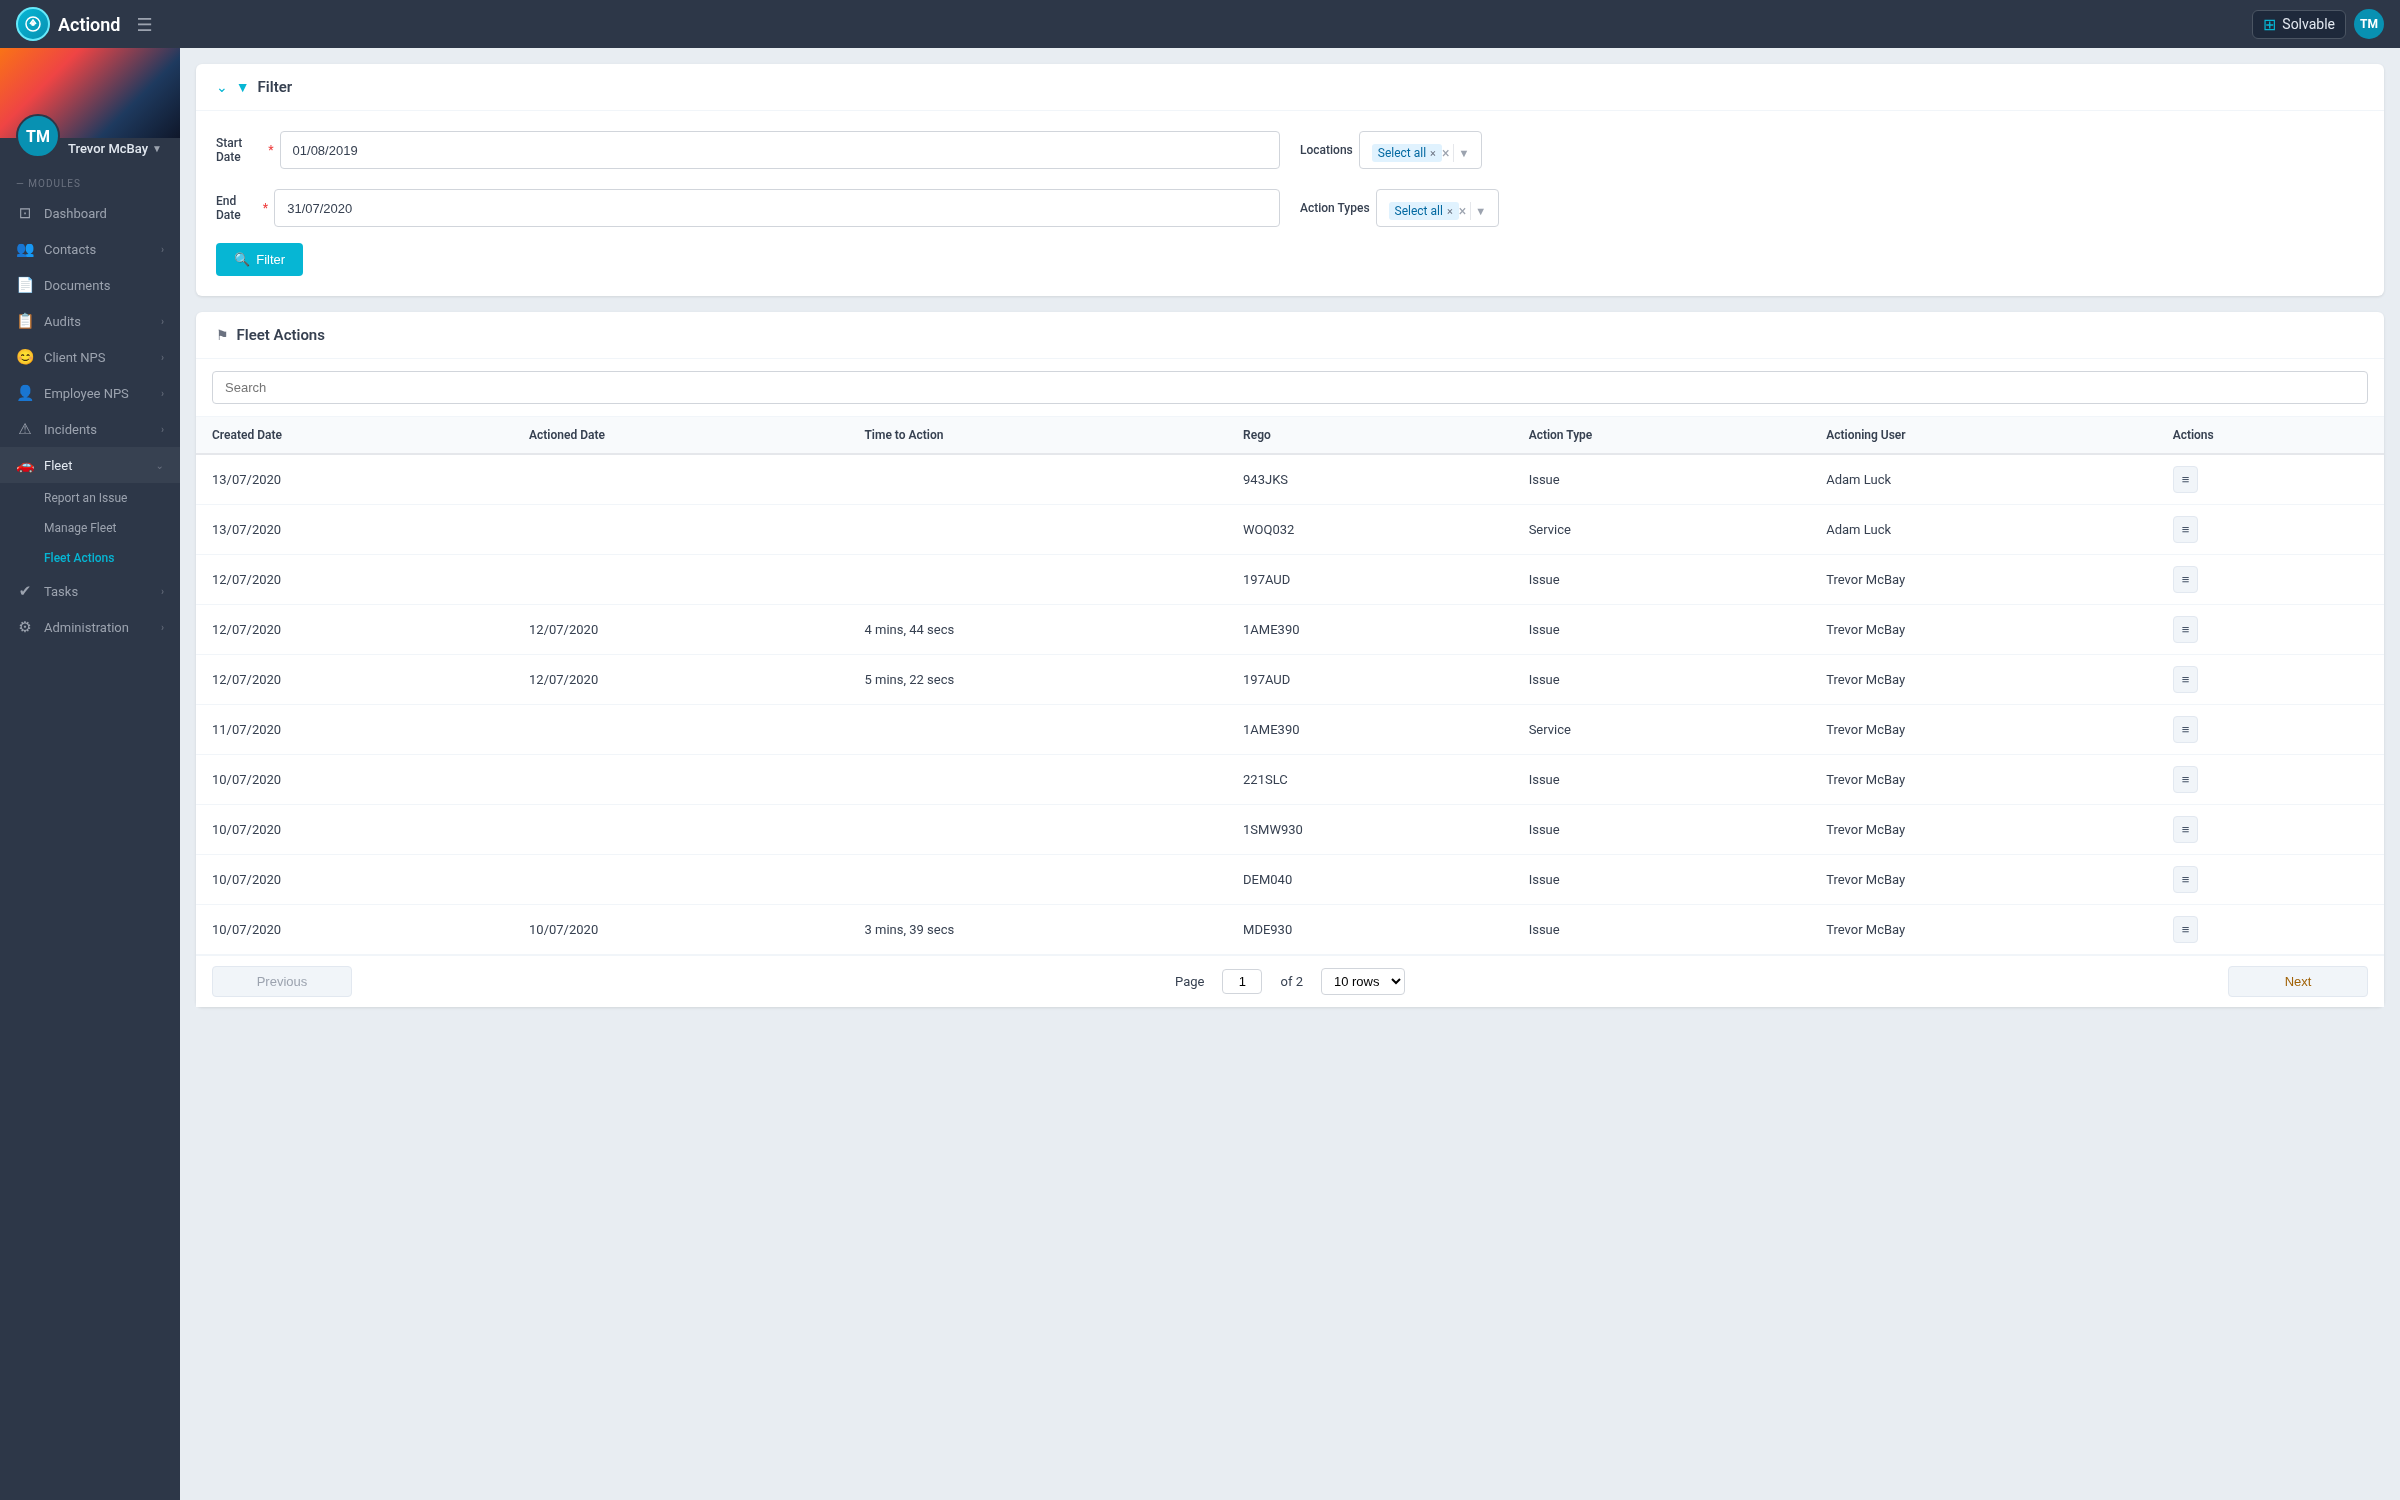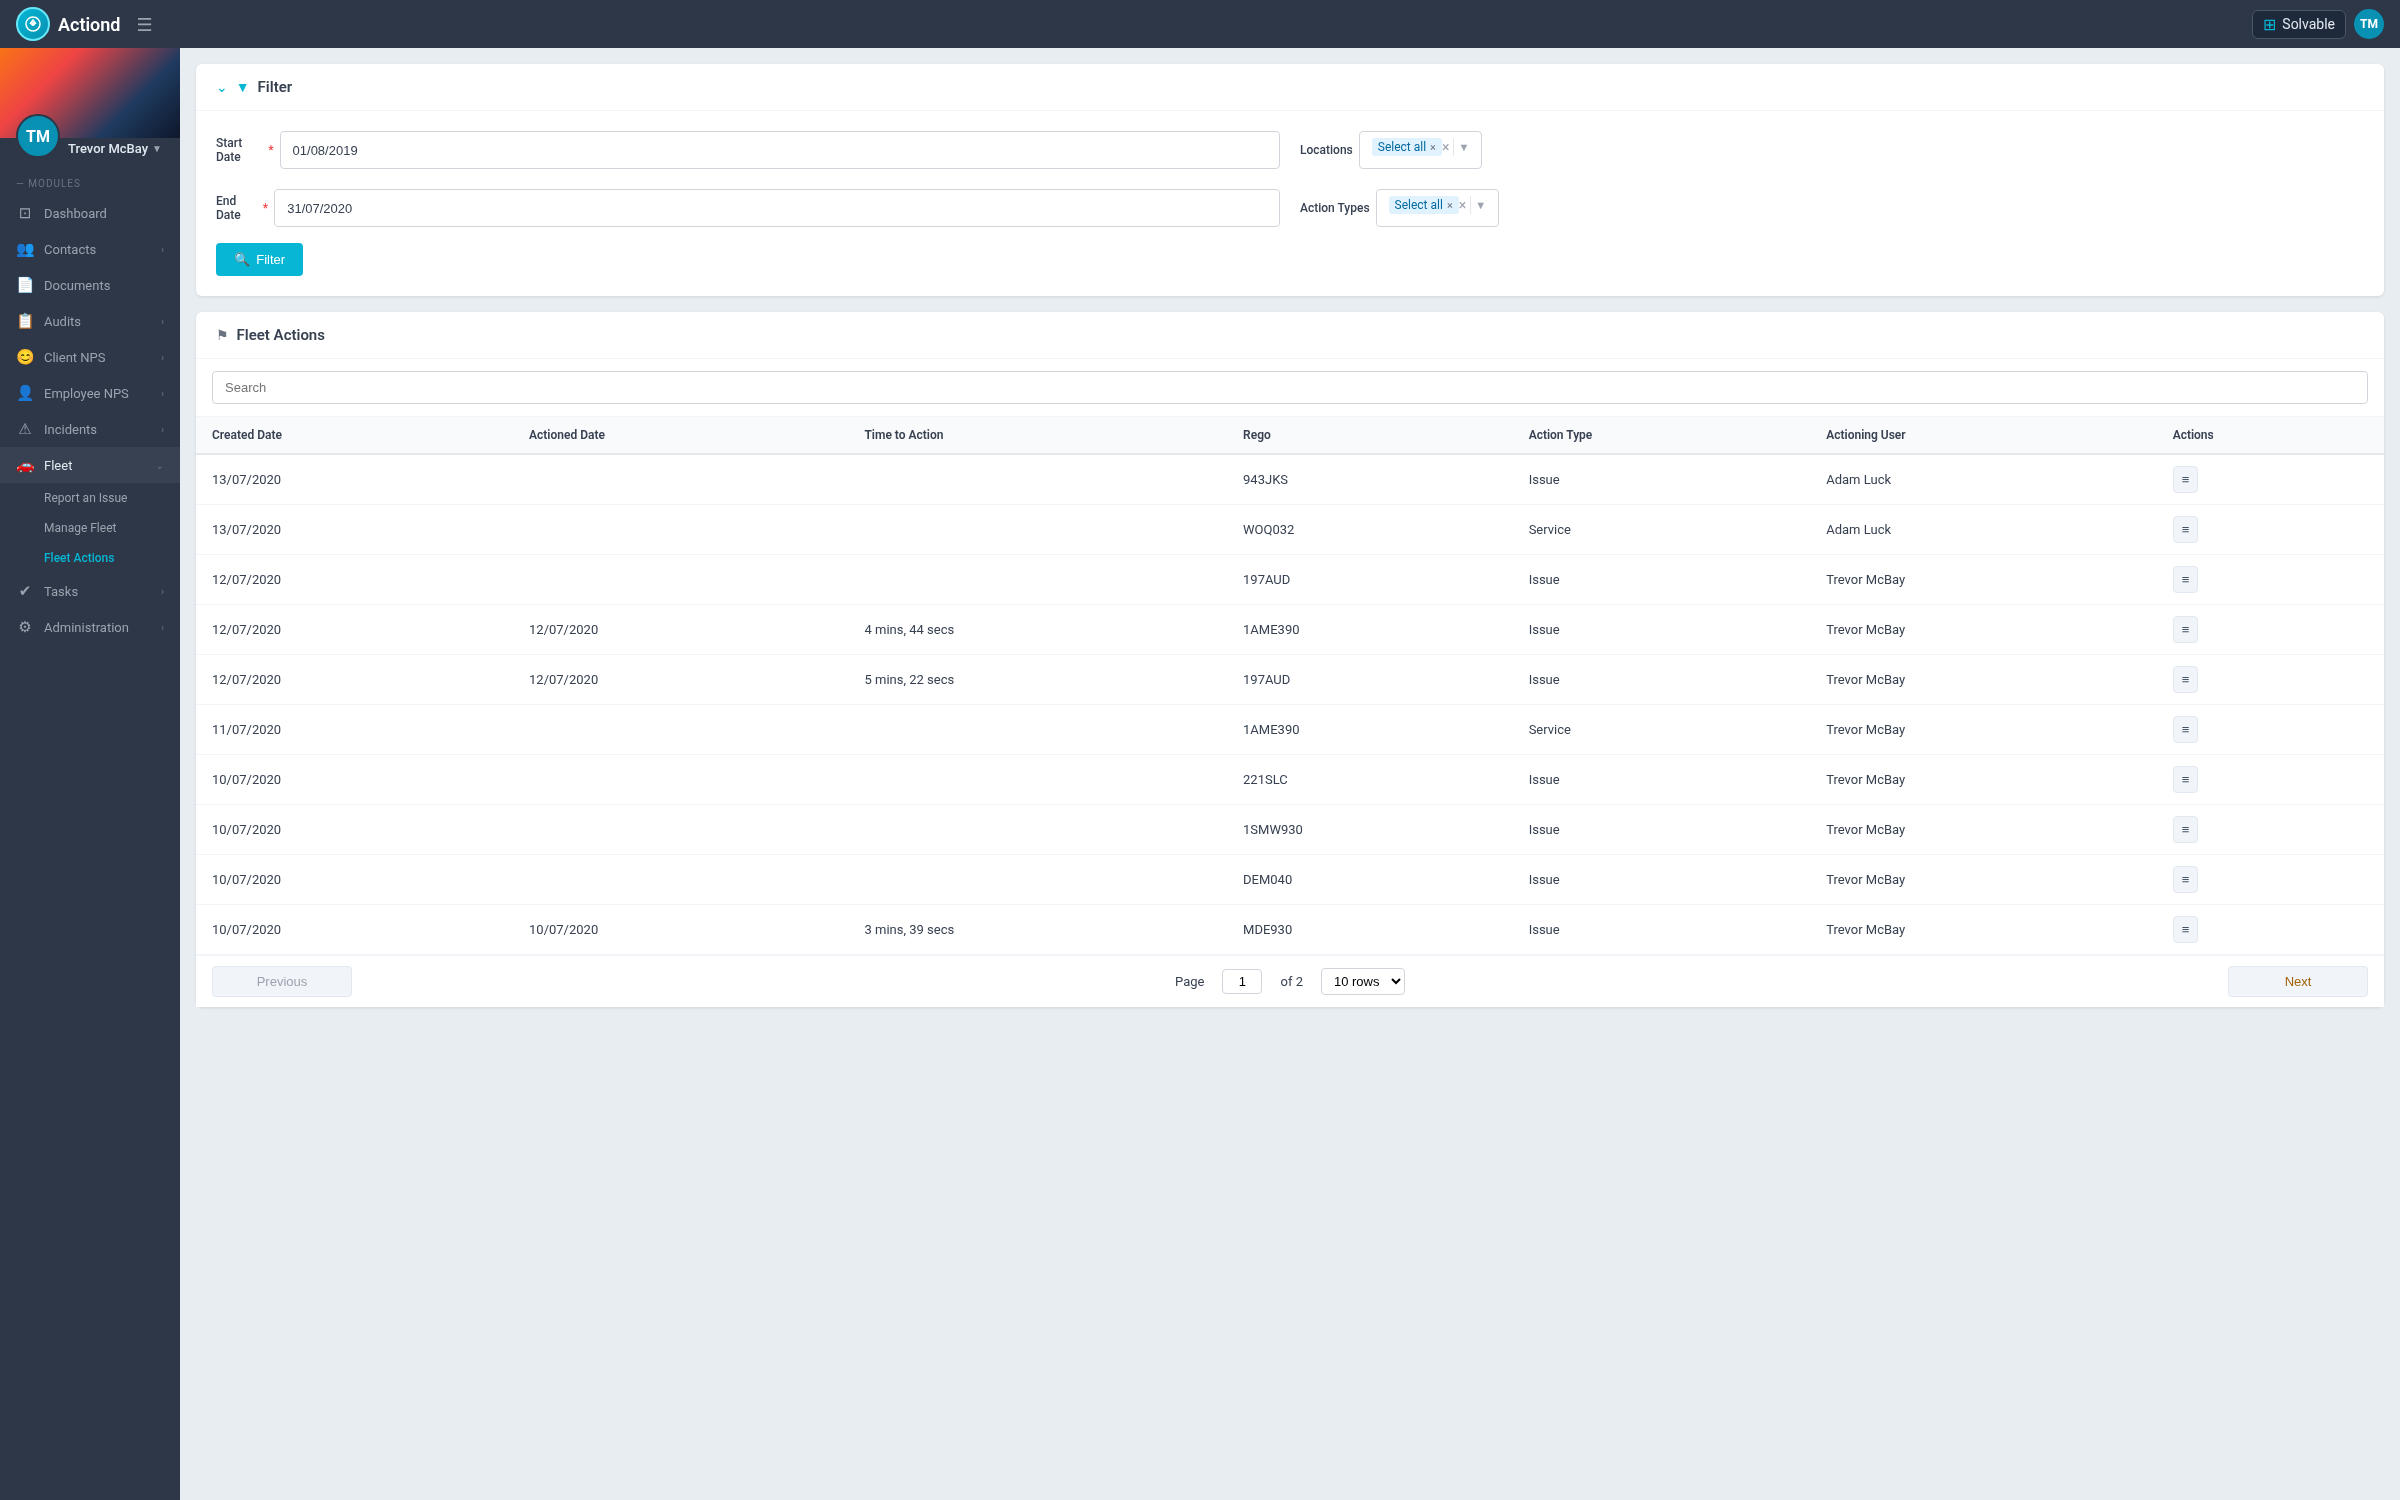--- a/index.html
+++ b/index.html
@@ -105,21 +105,21 @@
     .form-group { display: flex; gap: 6px; }
     .form-label { font-size: 12px; font-weight: 500; color: #374151; display: flex; align-items: center; gap: 2px; }
     .required { color: #ef4444; }
     .form-input {
       border: 1px solid #d1d5db; border-radius: 4px; padding: 8px 12px;
       font-size: 13px; color: #374151; outline: none; width: 100%;
     }
 
     .select-box {
       border: 1px solid #d1d5db; border-radius: 4px; padding: 6px 12px;
-      display: flex; align-items: flex-start; justify-content: space-between; min-height: 38px;
+      display: flex; align-items: flex-end; justify-content: space-between; min-height: 38px;
       background: white; cursor: pointer;
     }
     .select-box-inner { display: flex; align-items: center; gap: 6px; flex-wrap: wrap; flex: 1; }
     .select-tag {
       background: #e0f2fe; color: #0369a1; border-radius: 3px;
       padding: 2px 6px; font-size: 12px; display: flex; align-items: center; gap: 4px;
     }
     .select-tag-remove { cursor: pointer; color: #6b7280; font-size: 11px; }
     .select-box-controls { display: flex; align-items: center; gap: 4px; }
     .select-clear { color: #9ca3af; cursor: pointer; font-size: 14px; }

